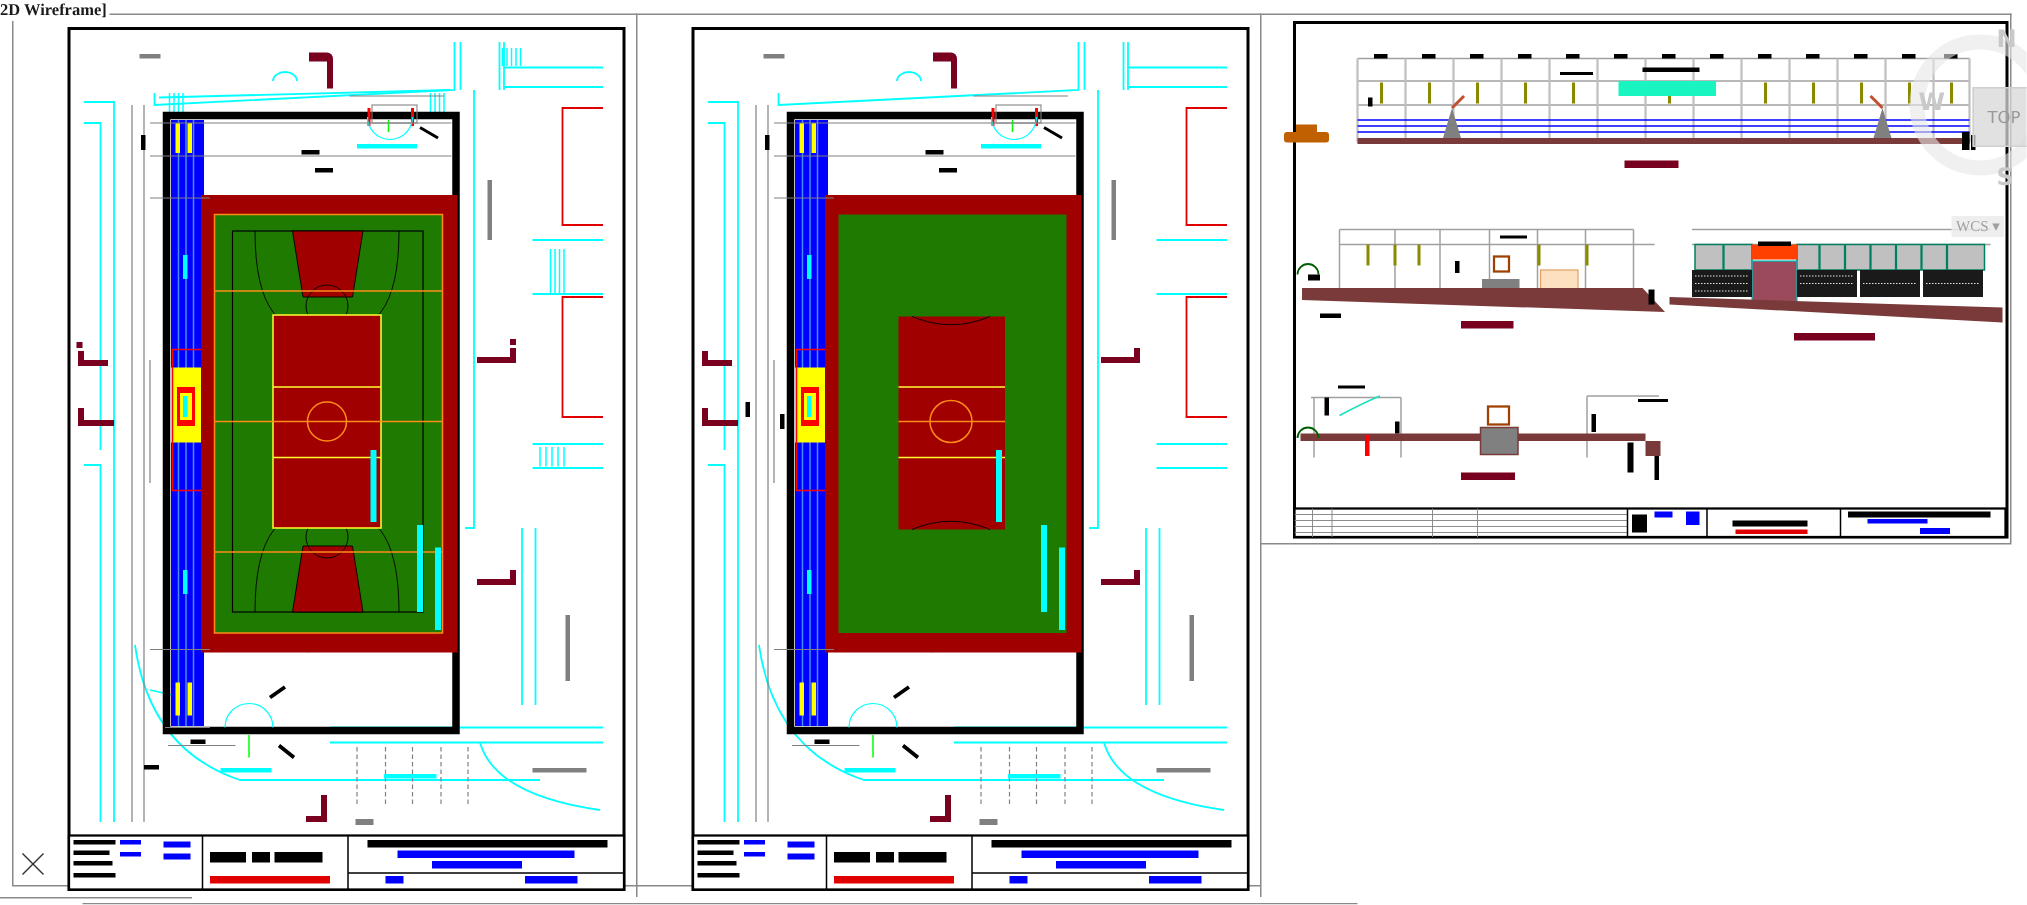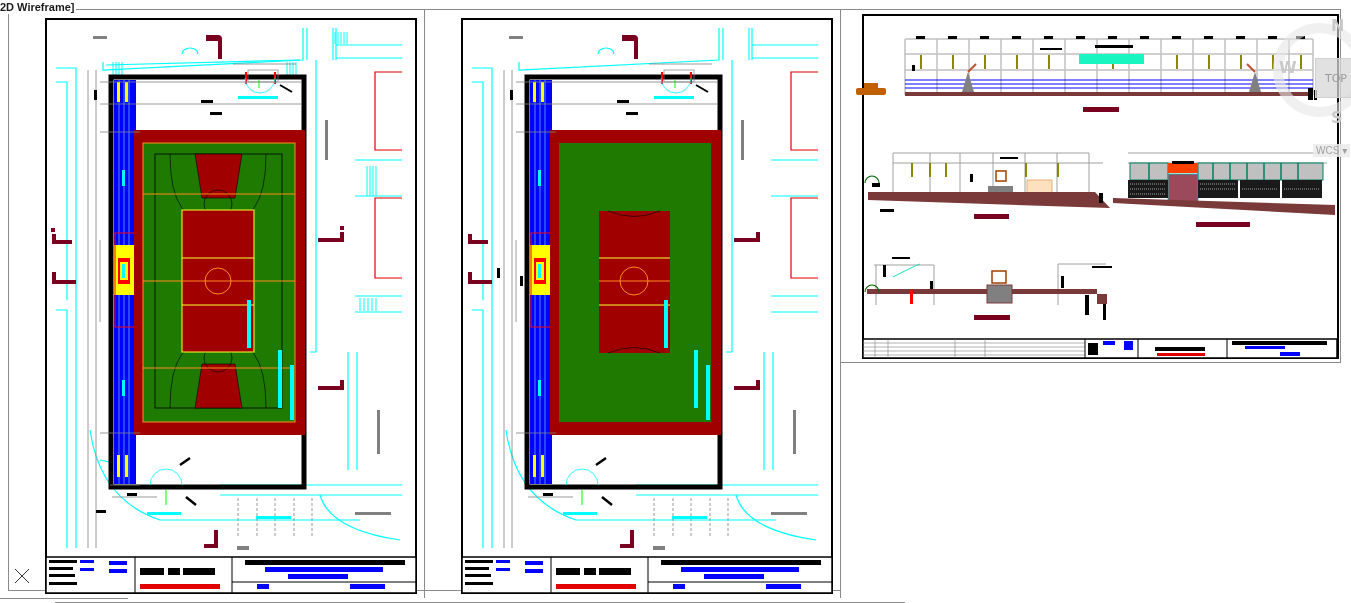--- a/index.html
+++ b/index.html
@@ -1,22 +1,22 @@
 <!DOCTYPE html>
 <html><head>
 <meta charset="utf-8">
 <style>
   html, body { margin:0; padding:0; }
   body { width:1351px; height:603px; background:#ffffff; position:relative; overflow:hidden; font-family:"DejaVu Sans", sans-serif; }
-  .vp-label { position:absolute; left:0; top:0; font-size:11px; font-weight:bold; color:#1a1a1a; font-family:Liberation Sans, sans-serif; line-height:14px; background:#fff; padding-right:2px; z-index:5; white-space:nowrap; }
+  .vp-label { position:absolute; left:0; top:0; font-size:11px; font-weight:bold; color:#1a1a1a; font-family:Liberation Serif, serif; line-height:14px; background:#fff; padding-right:2px; z-index:5; white-space:nowrap; }
   .canvas { position:absolute; left:0; top:0; width:1351px; height:603px; }
   .viewcube { position:absolute; left:1295px; top:10px; width:56px; height:170px; z-index:6; }
   .vc-letter { position:absolute; font-size:16px; color:#c9c9c9; font-weight:bold; font-family:"DejaVu Sans", sans-serif; }
   .vc-top { position:absolute; left:20px; top:48px; width:40px; height:38px; background:rgba(215,215,215,0.75); border:1px solid #d0d0d0; color:#9a9a9a; font-size:11px; display:flex; align-items:center; justify-content:center; font-family:"DejaVu Sans", sans-serif; }
-  .vc-wcs { position:absolute; left:18px; top:134px; font-size:10px; color:#a0a0a0; background:rgba(235,235,235,0.85); padding:1px 3px; font-family:Liberation Sans, sans-serif; white-space:nowrap;text-align:center; }
+  .vc-wcs { position:absolute; left:6px; top:134px; font-size:10px; color:#a0a0a0; background:rgba(235,235,235,0.85); padding:1px 3px; font-family:Liberation Serif, serif; white-space:nowrap;text-align:center; }
   .ucs-cross { position:absolute; left:12px; top:566px; width:20px; height:20px; z-index:5; }
 </style>
 </head>
 <body>
 
 <div class="vp-label"><span>2D Wireframe]</span></div>
 
 <svg class="canvas" viewBox="0 0 1351 603" xmlns="http://www.w3.org/2000/svg">
 
   <g stroke="#8a8a8a" stroke-width="1" fill="none">

